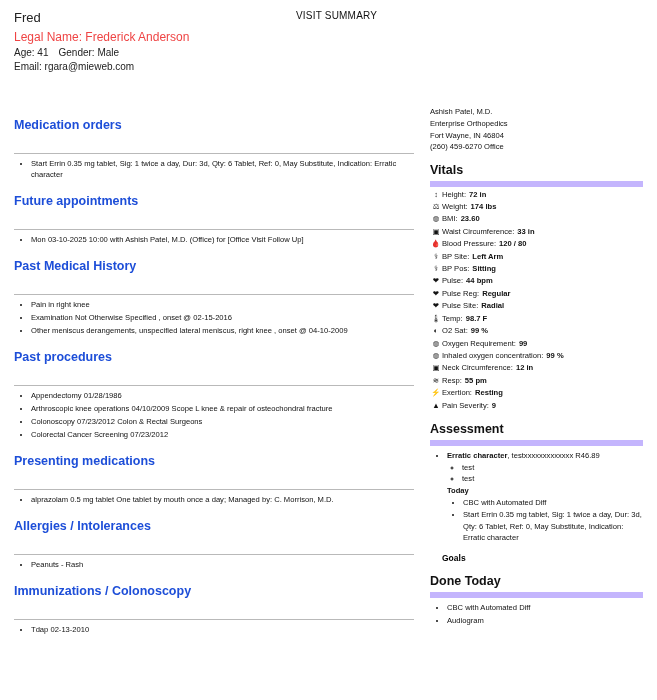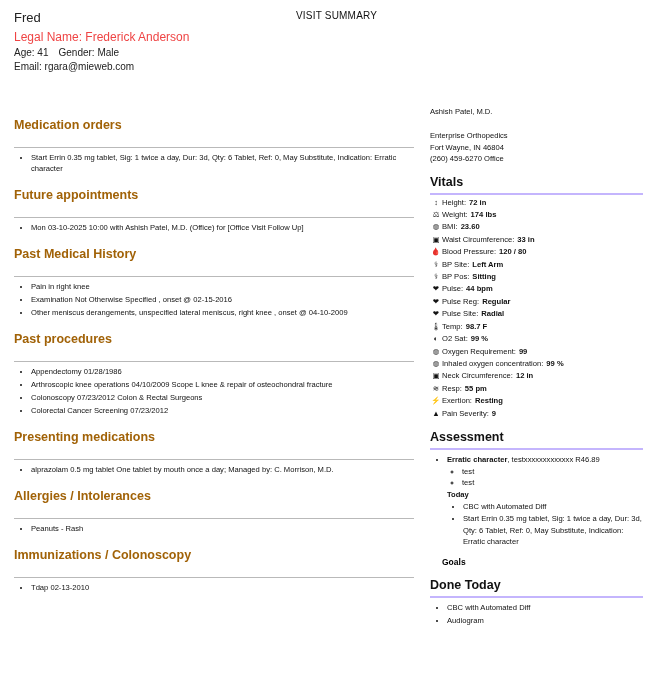--- a/index.html
+++ b/index.html
@@ -68,34 +68,34 @@
   }
   .col-right {
     width: 213px;
     flex: 0 0 213px;
     padding-top: 0px;
   }
   
   h2.sect {
     font-size: 12.5px;
     font-weight: bold;
-    color: #a16207;
+    color: #1d4ed8;
     margin: 14px 0 1px 0;
-    padding: 0 0 14px 0;
+    padding: 0 0 20px 0;
     border-bottom: 1px solid #b9b9b9;
     line-height: 15px;
   }
   h2.sect.first { margin-top: 12px; }
   h2.sect-r {
     font-size: 12.5px;
     font-weight: bold;
     color: #111;
     margin: 10px 0 2px 0;
     padding: 0 0 3px 0;
-    border-bottom: 2px solid #c4b5fd;
+    border-bottom: 6px solid #c4b5fd;
     line-height: 15px;
   }
   ul.bul {
     margin: 4px 0 0 0;
     padding-left: 17px;
     list-style: disc;
   }
   ul.bul > li {
     font-size: 7.6px;
     line-height: 11px;
@@ -112,21 +112,21 @@
     line-height: 11px;
     color: #111;
   }
   .bold { font-weight: bold; }
   
   .prov {
     font-size: 7.6px;
     line-height: 11.4px;
     color: #111;
   }
-  .prov .pname { margin-bottom: 13px; }
+  .prov .pname { margin-bottom: 1px; }
   
   .vital-row {
     display: flex;
     align-items: flex-start;
     font-size: 7.6px;
     line-height: 12.4px;
     color: #111;
   }
   .vital-ico {
     width: 12px;

